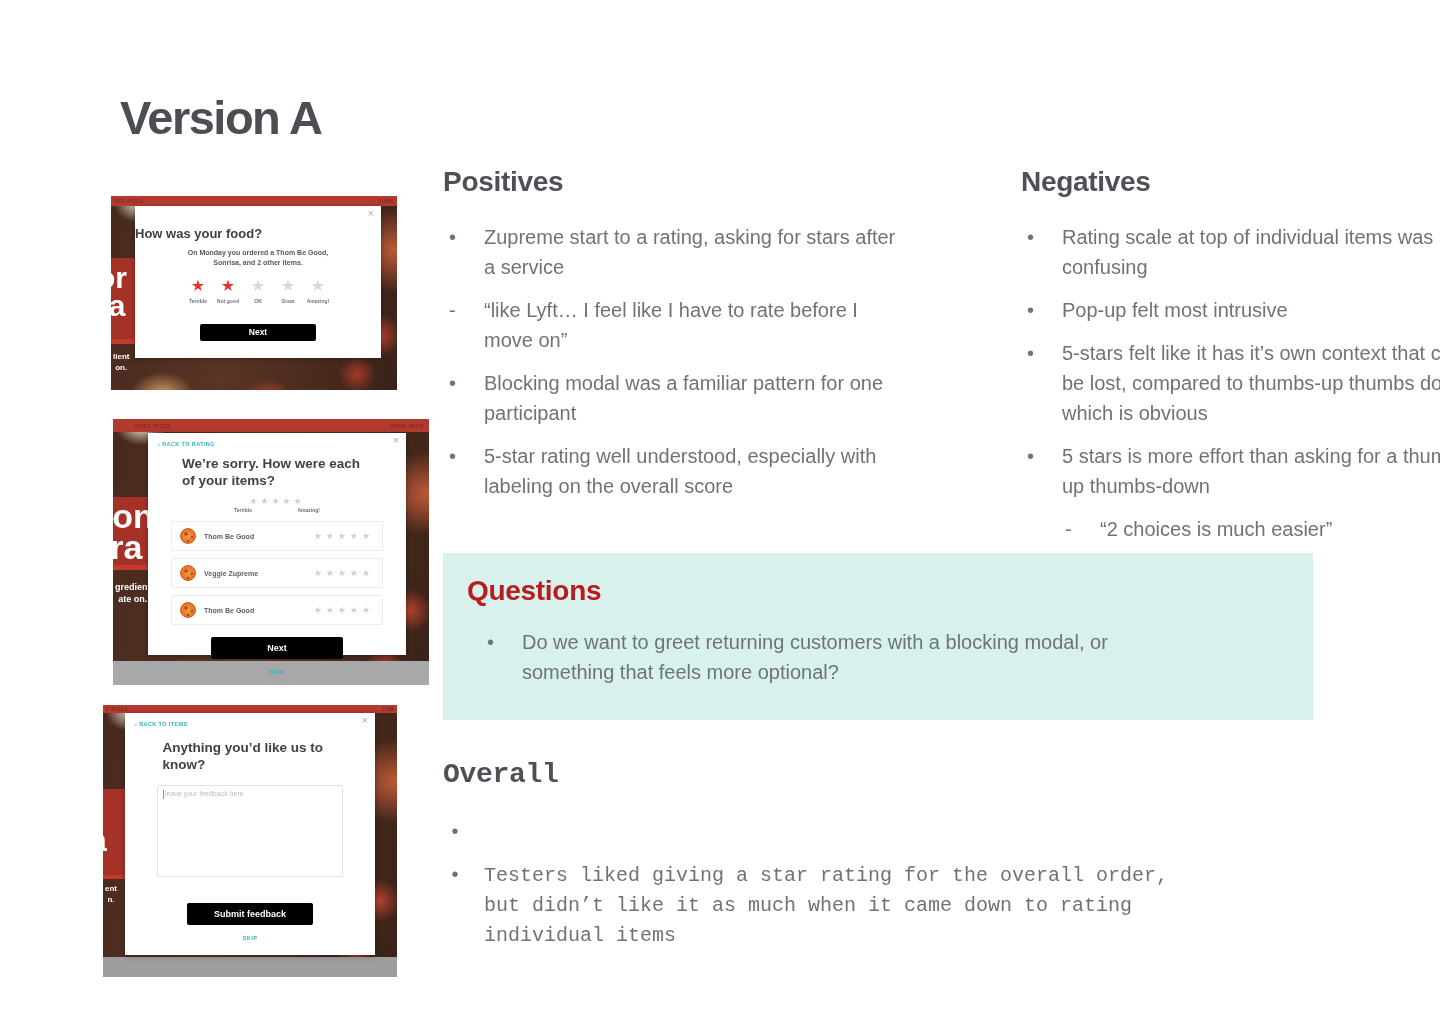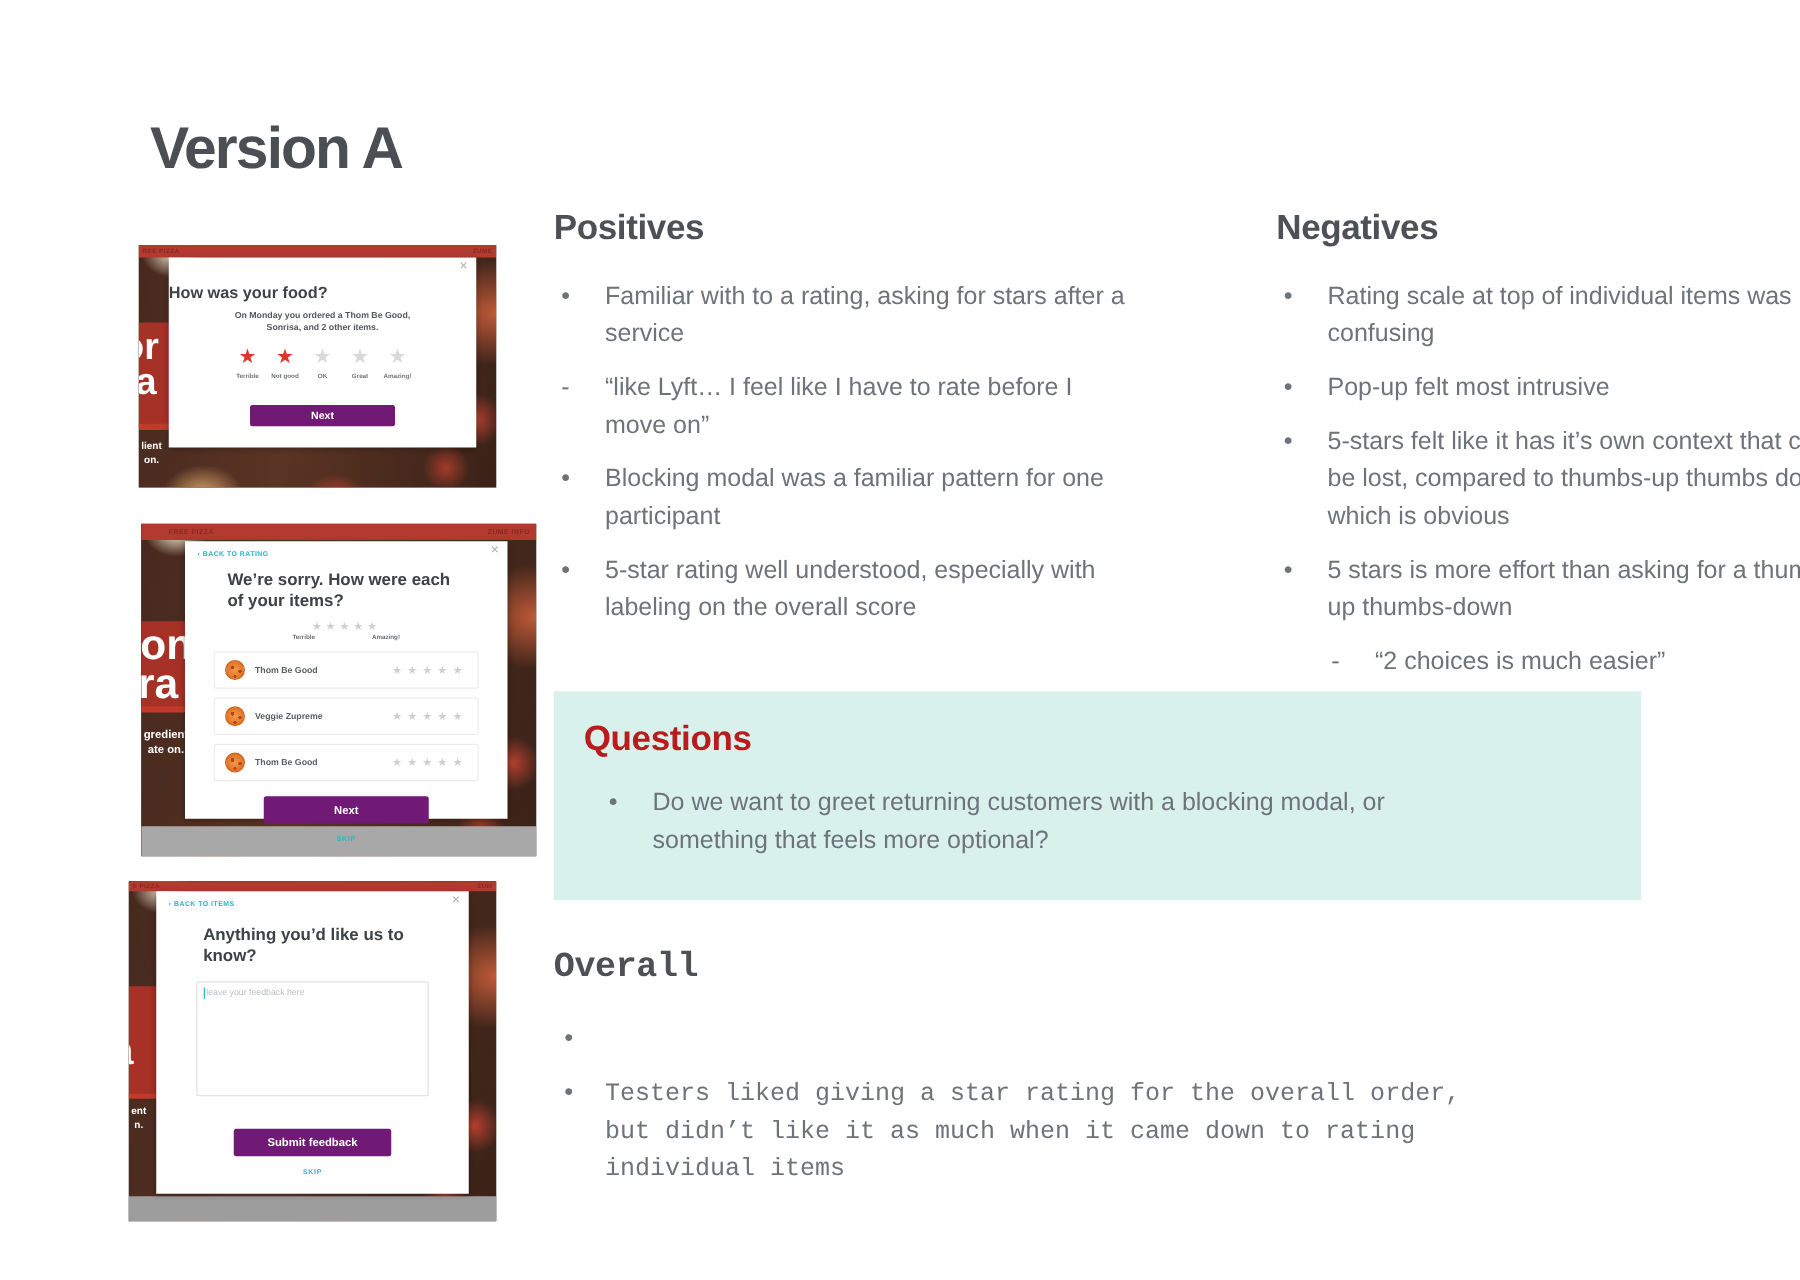--- a/index.html
+++ b/index.html
@@ -103,21 +103,21 @@
     background:
       radial-gradient(2.6px 2.6px at 5px 5px,#b5431f 60%,rgba(181,67,31,0) 62%),
       radial-gradient(2.2px 2.2px at 11px 8px,#b5431f 60%,rgba(181,67,31,0) 62%),
       radial-gradient(2px 2px at 7px 12px,#b5431f 60%,rgba(181,67,31,0) 62%),
       radial-gradient(circle,#f29a4a 0%,#dd6c1e 85%);
     border:1px solid #cf6018;box-sizing:border-box;}
   .item-name{margin-left:8px;font-size:7px;font-weight:bold;color:#5a5e63;}
   .row-stars{margin-left:auto;font-size:9px;color:#cfcfcf;letter-spacing:4px;}
   .row-stars::before{content:"★★★★★";}
 
-  .btn{background:#701a75;border-radius:2px;color:#fff;font-weight:800;text-align:center;margin-left:auto;margin-right:auto;cursor:pointer;}
+  .btn{background:#000000;border-radius:2px;color:#fff;font-weight:800;text-align:center;margin-left:auto;margin-right:auto;cursor:pointer;}
   #shot1 .btn{position:absolute;bottom:17px;left:50%;transform:translateX(-50%);width:116px;height:17px;font-size:8.5px;line-height:17px;}
   #shot2 .btn{margin-top:12px;width:132px;height:22px;font-size:9px;line-height:22px;}
   #shot3 .btn{margin-top:26px;width:126px;height:22px;font-size:9px;line-height:22px;}
   .skip{text-align:center;font-size:5.5px;font-weight:bold;color:#2ab5c3;letter-spacing:0.6px;margin-top:10px;cursor:pointer;}
 
   .feedback-box{margin:12px auto 0;width:186px;height:92px;border:1px solid #e2e2e2;border-radius:2px;box-sizing:border-box;padding:4px 5px;font-size:7px;color:#b9bec2;text-align:left;}
   .cursor{display:inline-block;width:1px;height:9px;background:#2ab5c3;vertical-align:middle;margin-right:1px;}
 </style>
 </head>
 <body>
@@ -248,21 +248,21 @@
     <div class="skip">SKIP</div>
   </div>
   <div class="footer-bar"></div>
 </div>
 
 <div class="sect" id="positives">
   <h2>Positives</h2>
   <div class="blist">
     <div class="li">
       <span class="marker">•</span>
-      <span class="txt">Familiar with to a rating, asking for stars after a service</span>
+      <span class="txt">Zupreme start to a rating, asking for stars after a service</span>
     </div>
     <div class="li">
       <span class="marker">-</span>
       <span class="txt">“like Lyft… I feel like I have to rate before I move on”</span>
     </div>
     <div class="li">
       <span class="marker">•</span>
       <span class="txt">Blocking modal was a familiar pattern for one participant</span>
     </div>
     <div class="li">

